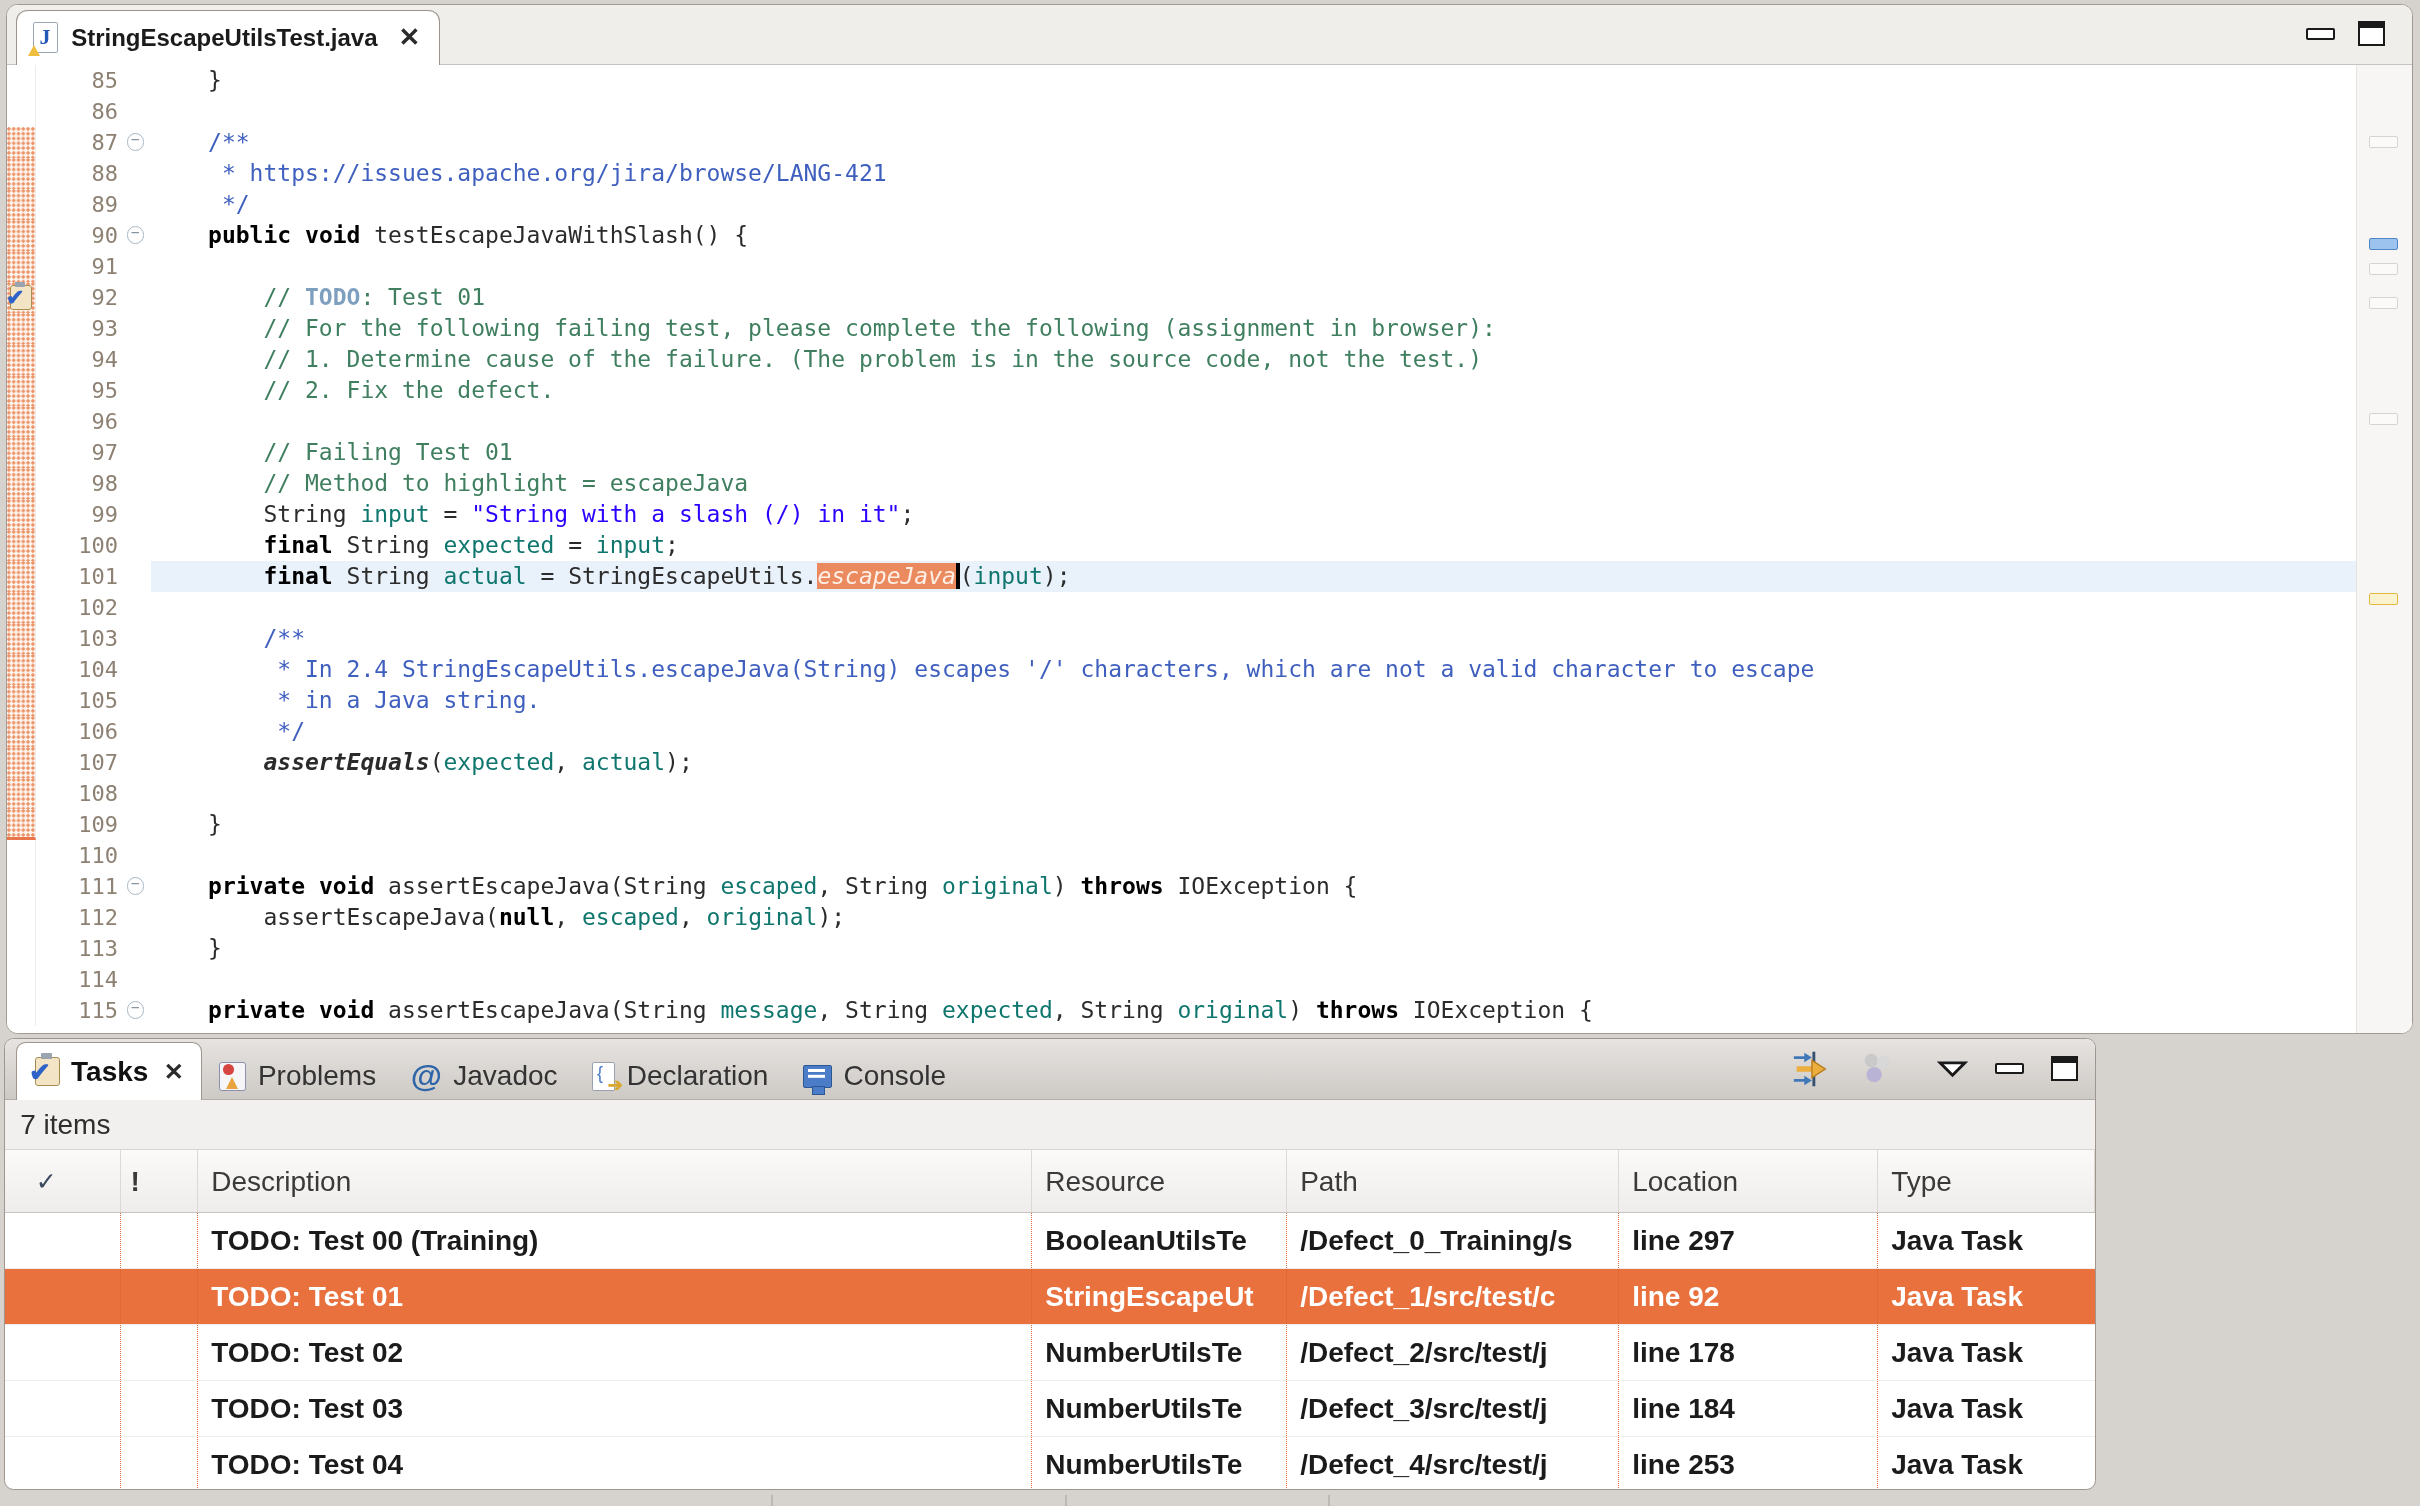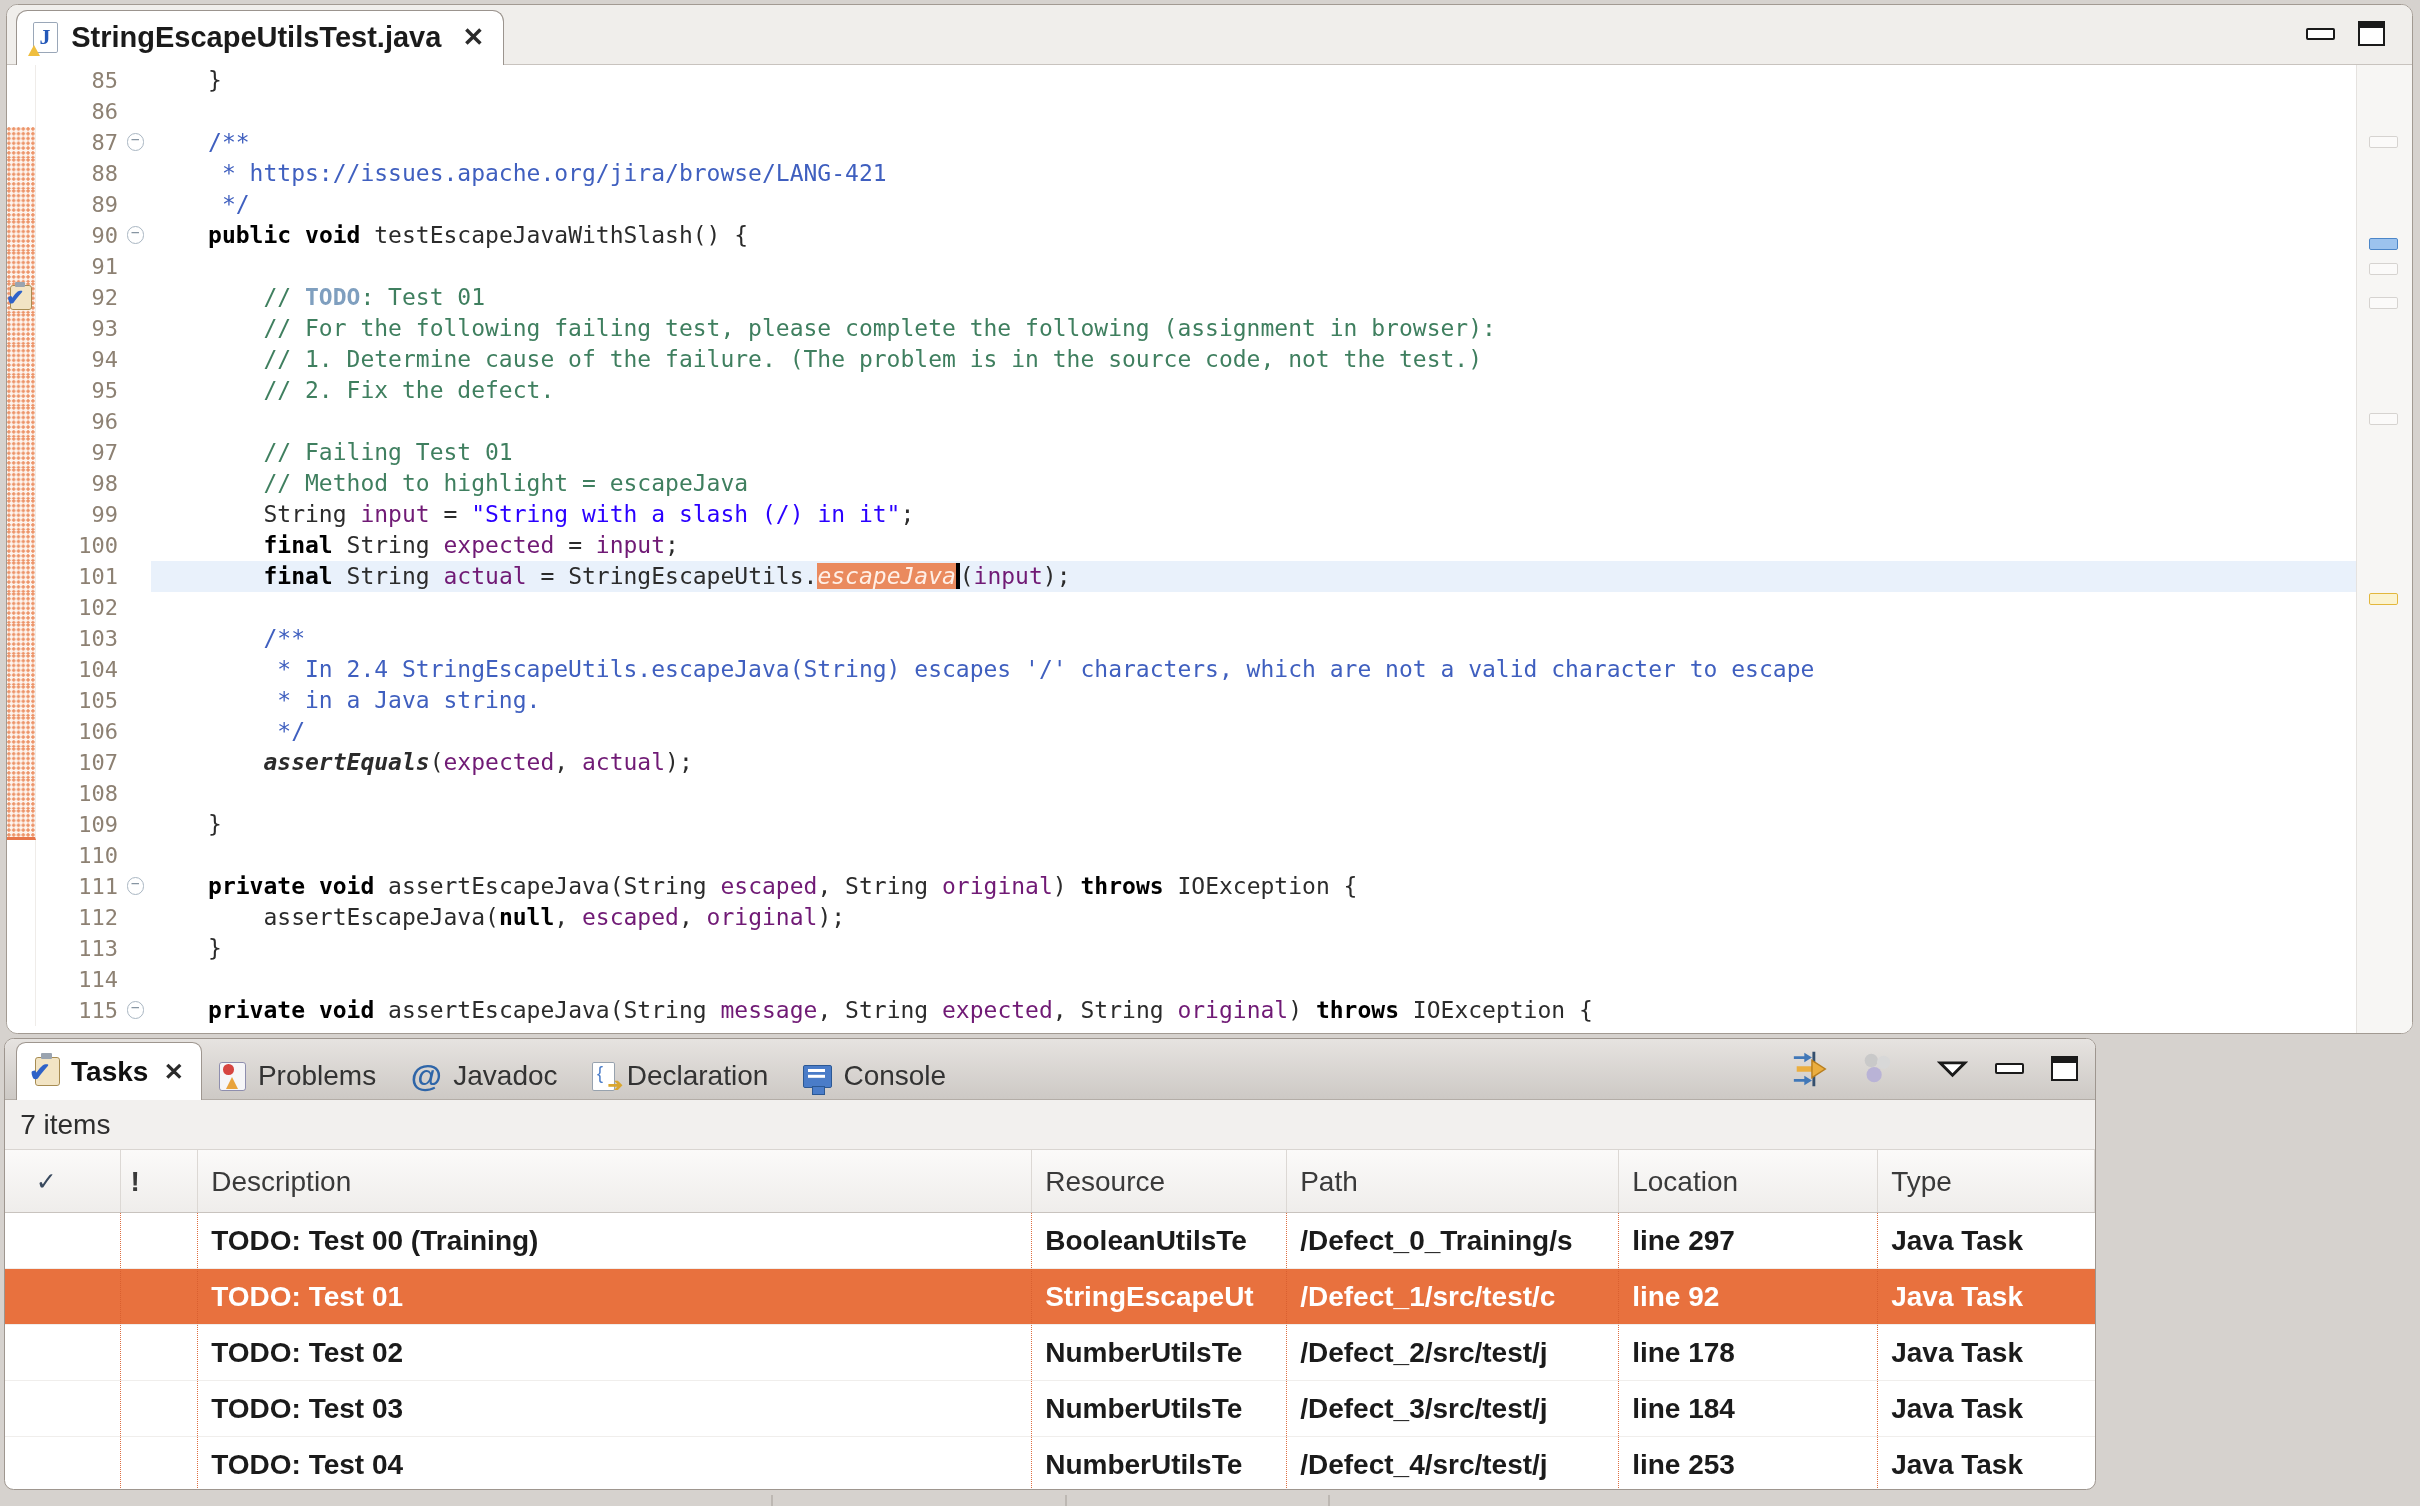--- a/index.html
+++ b/index.html
@@ -7,21 +7,21 @@
               font-family:"Liberation Sans", sans-serif; }
 
   
   #editor-window { position:absolute; left:5.8px; top:3.8px; width:2407px; height:1030px;
     background:#FFF; border:1.9px solid #A29A92; border-radius:11.5px; overflow:hidden; }
   .e-tabbar { height:60px; background:#F0EEEB; border-bottom:1px solid #C8C3BE;
     display:flex; align-items:flex-end; position:relative; }
   .e-tab { margin-left:9.6px; height:55px; margin-bottom:-1px; background:#FFF;
     border:1.9px solid #9B948E; border-bottom:none; border-radius:11.5px 11.5px 0 0;
     padding:0 19px 0 15.4px; display:flex; align-items:center; gap:13.4px; z-index:2; }
-  .e-title { font-size:29px; font-weight:bold; color:#1B1B1B; white-space:nowrap; }
+  .e-title { font-size:24px; font-weight:bold; color:#1B1B1B; white-space:nowrap; }
   .e-close { font-size:26px; font-weight:bold; color:#2B2B2B; margin-left:7.7px; cursor:pointer; }
   .e-winbtns { margin-left:auto; display:flex; gap:23px; align-items:center;
     padding-right:27px; height:60px; }
 
   .btn-min { width:29px; height:11.5px; border:2.9px solid #1A1A1A; background:#FFF;
     border-radius:1.9px; display:inline-block; }
   .btn-max { width:27px; height:25px; border:2.9px solid #1A1A1A; background:#FFF;
     display:inline-block; position:relative; }
   .btn-max::before { content:""; position:absolute; left:0; right:0; top:0; height:4.8px; background:#1A1A1A; }
 
@@ -55,21 +55,21 @@
     line-height:12.5px; text-align:center; cursor:pointer; }
   .codeline { flex:1; margin-right:56px; padding-left:1.9px; white-space:pre;
     font-family:"DejaVu Sans Mono",monospace; font-size:23px; line-height:31px;
     color:#2B2B2B; overflow:hidden; }
   .curline { background:#E9F1FB; }
 
   .tk-keyword { color:#000000; font-weight:bold; }
   .tk-comment { color:#3F7F5F; }
   .tk-javadoc { color:#3F5FBF; }
   .tk-string  { color:#2A00FF; }
-  .tk-var     { color:#701a75; }
+  .tk-var     { color:#0f766e; }
   .tk-static  { font-weight:bold; font-style:italic; color:#2B2B2B;text-align:right; }
   .tk-tasktag { color:#7F9FBF; font-weight:bold; }
   .tk-selected{ background:#EA8A5E; color:#FFEFE6; font-style:italic; }
   .caret { display:inline-block; width:3.8px; height:26px; background:#000; vertical-align:-4.8px; }
 
   
   .ruler { position:absolute; top:0; right:0; bottom:0; width:56px;
     background:#F7F6F4; border-left:1px solid #E5E2DF; }
   .rmark { position:absolute; left:12.5px; width:29px; height:12.5px; border-radius:1.9px; cursor:pointer; }
   .rm-outline { border:1.9px solid #D6D3D0; background:#FBFAF9; }

